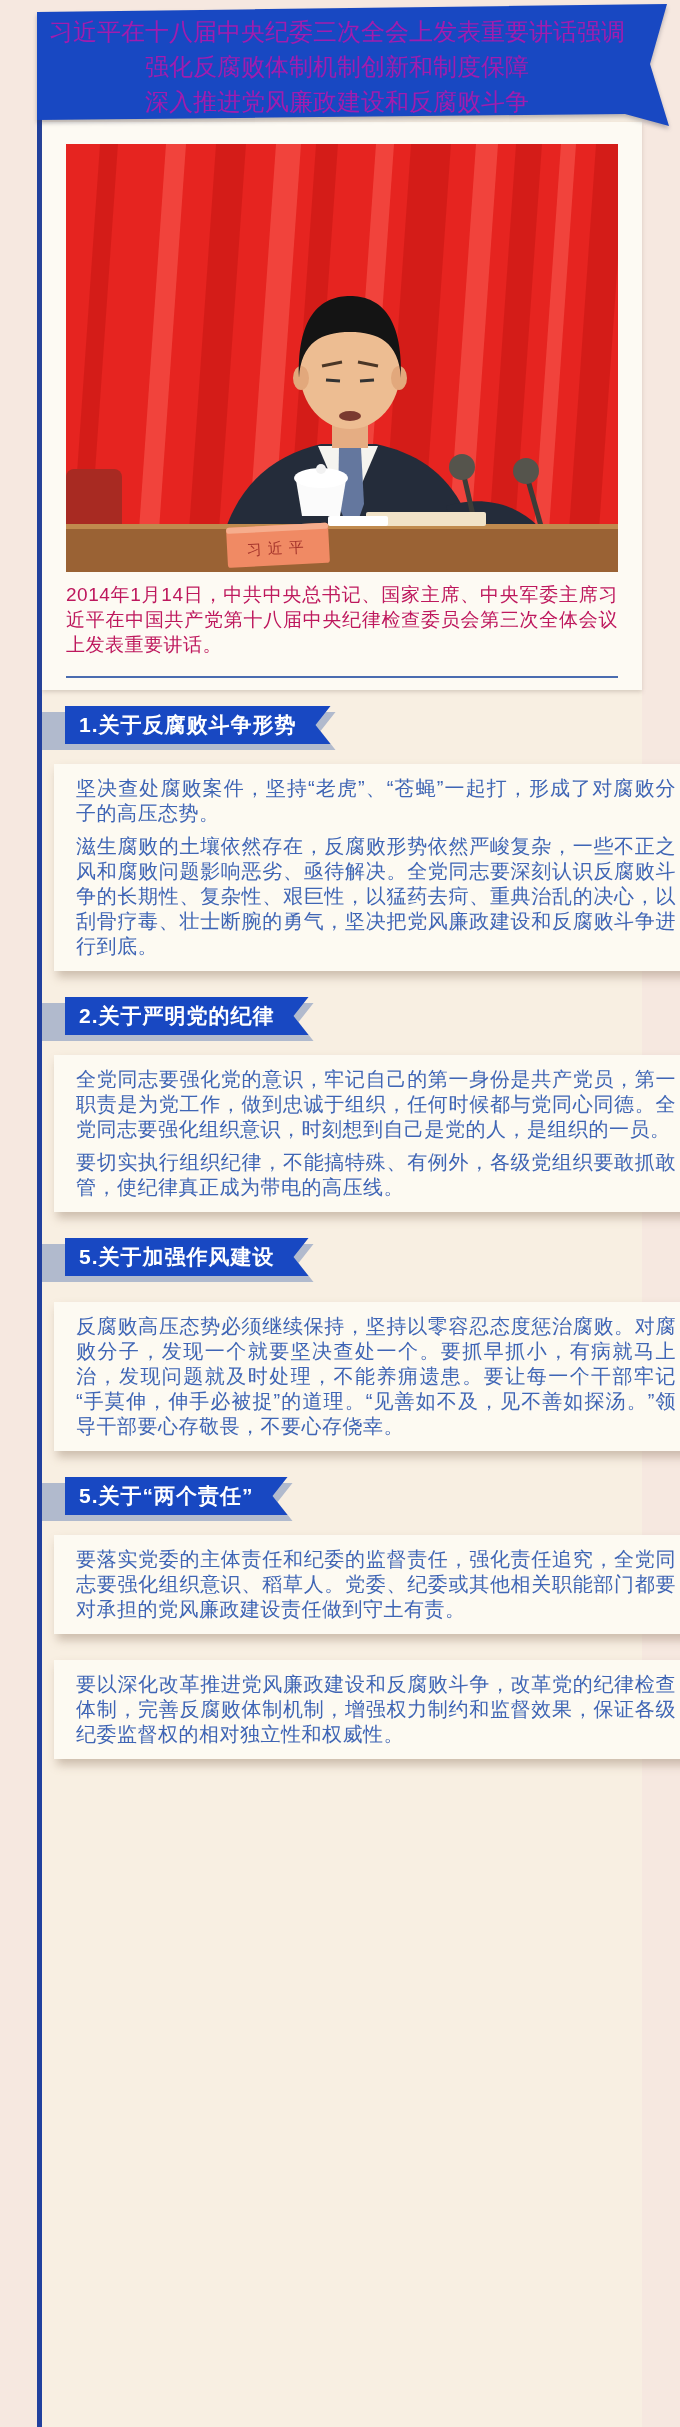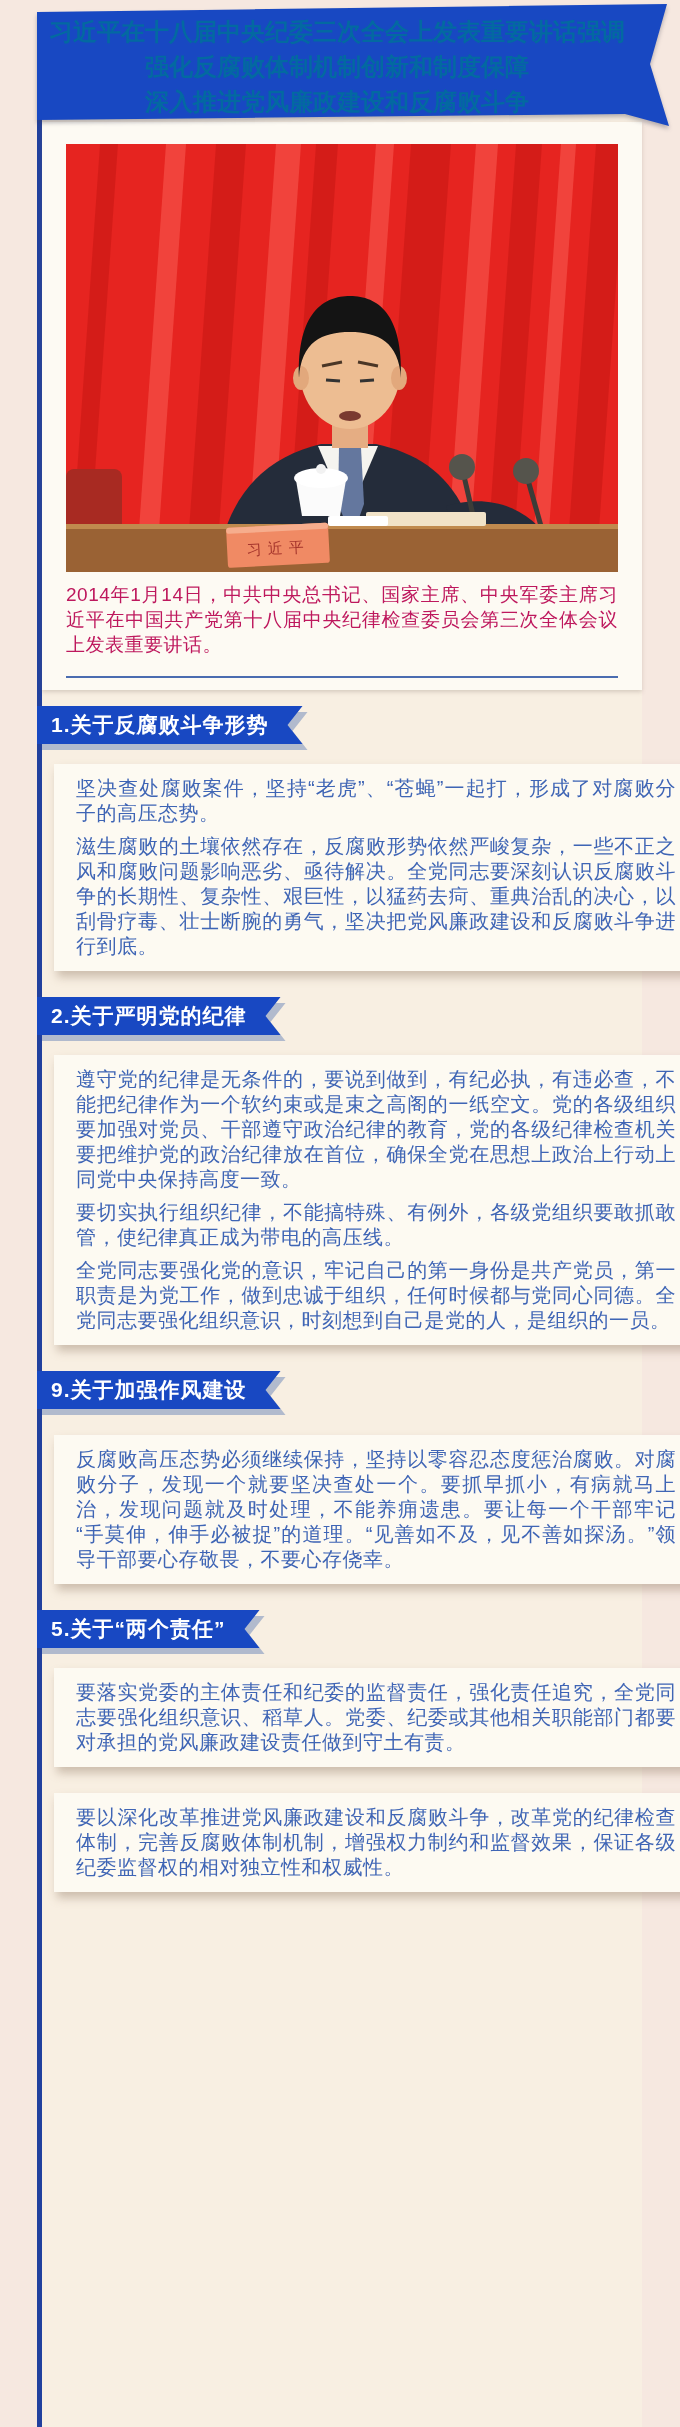--- a/index.html
+++ b/index.html
@@ -10,36 +10,36 @@
   }
   
   .col{position:absolute;left:37px;top:112px;bottom:0;width:605px;background:#f8efe2;z-index:0;}
   .rail{position:absolute;left:37px;top:112px;bottom:0;width:5px;background:#21409e;z-index:1;}
 
   
   .banner{position:absolute;top:4px;left:37px;width:635px;height:132px;z-index:3;
           filter:drop-shadow(0 3px 2px rgba(60,60,80,.35));}
   .banner svg{display:block;}
   .banner-text{position:absolute;top:10px;left:0;width:600px;text-align:center;
-               color:#0369a1;font-weight:bold;font-size:24px;line-height:35px;}
+               color:#a21caf;font-weight:normal;font-size:24px;line-height:35px;}
 
   .flow{position:absolute;left:37px;top:122px;width:605px;z-index:2;}
 
   
   .card{margin-left:5px;width:600px;box-sizing:border-box;background:#fdfaf3;
         padding:22px 24px 8px;box-shadow:0 2px 4px rgba(120,100,90,.25);}
   .photo{display:block;width:552px;height:428px;}
   .caption{margin-top:10px;font-size:19px;line-height:25px;letter-spacing:.5px;
            color:#be185d;text-align:justify;}
   .caption-divider{border:none;border-top:2px solid #4a6cb0;margin:10px 0 4px;}
 
   
   .section{margin-top:26px;}
   .section.first{margin-top:16px;}
-  .ribbon-wrap{position:relative;display:inline-block;margin-left:0;}
+  .ribbon-wrap{position:relative;display:inline-block;margin-left:0;padding-left:28px;}
   .ribbon-shadow{position:absolute;left:5px;top:6px;width:100%;height:100%;
     background:#9aa8c6;opacity:.75;
     clip-path:polygon(0 0,100% 0,calc(100% - 15px) 50%,100% 100%,0 100%);}
   .ribbon{position:relative;background:#1848c2;color:#fff;font-weight:bold;
     font-size:21px;line-height:38px;height:38px;letter-spacing:1px;
     padding:0 34px 0 14px;
     clip-path:polygon(0 0,100% 0,calc(100% - 15px) 50%,100% 100%,0 100%);}
 
   
   .panel{margin:20px 0 0 17px;width:644px;box-sizing:border-box;background:#fdfaf2;
@@ -147,30 +147,29 @@
           <p>滋生腐败的土壤依然存在，反腐败形势依然严峻复杂，一些不正之风和腐败问题影响恶劣、亟待解决。全党同志要深刻认识反腐败斗争的长期性、复杂性、艰巨性，以猛药去疴、重典治乱的决心，以刮骨疗毒、壮士断腕的勇气，坚决把党风廉政建设和反腐败斗争进行到底。</p>
         </div>
   </div>
 
   <div class="section">
     <div class="ribbon-wrap">
       <div class="ribbon-shadow"></div>
       <div class="ribbon ribbon-label">2.关于严明党的纪律</div>
     </div>
     <div class="panel">
-          <p>遵守党的纪律是无条件的，要说到做到，有纪必执，有违必查，不能把纪律作为一个软约束或是束之高阁的一纸空文。党的各级组织要加强对党员、干部遵守政治纪律的教育，党的各级纪律检查机关要把维护党的政治纪律放在首位，确保全党在思想上政治上行动上同党中央保持高度一致。</p>
+          <p>全党同志要强化党的意识，牢记自己的第一身份是共产党员，第一职责是为党工作，做到忠诚于组织，任何时候都与党同心同德。全党同志要强化组织意识，时刻想到自己是党的人，是组织的一员。</p>
           <p>要切实执行组织纪律，不能搞特殊、有例外，各级党组织要敢抓敢管，使纪律真正成为带电的高压线。</p>
-          <p>全党同志要强化党的意识，牢记自己的第一身份是共产党员，第一职责是为党工作，做到忠诚于组织，任何时候都与党同心同德。全党同志要强化组织意识，时刻想到自己是党的人，是组织的一员。</p>
         </div>
   </div>
 
   <div class="section">
     <div class="ribbon-wrap">
       <div class="ribbon-shadow"></div>
-      <div class="ribbon ribbon-label">9.关于加强作风建设</div>
+      <div class="ribbon ribbon-label">5.关于加强作风建设</div>
     </div>
   </div>
 
   <div class="section">
     <div class="panel">
           <p>反腐败高压态势必须继续保持，坚持以零容忍态度惩治腐败。对腐败分子，发现一个就要坚决查处一个。要抓早抓小，有病就马上治，发现问题就及时处理，不能养痈遗患。要让每一个干部牢记“手莫伸，伸手必被捉”的道理。“见善如不及，见不善如探汤。”领导干部要心存敬畏，不要心存侥幸。</p>
         </div>
   </div>
 
   <div class="section">

